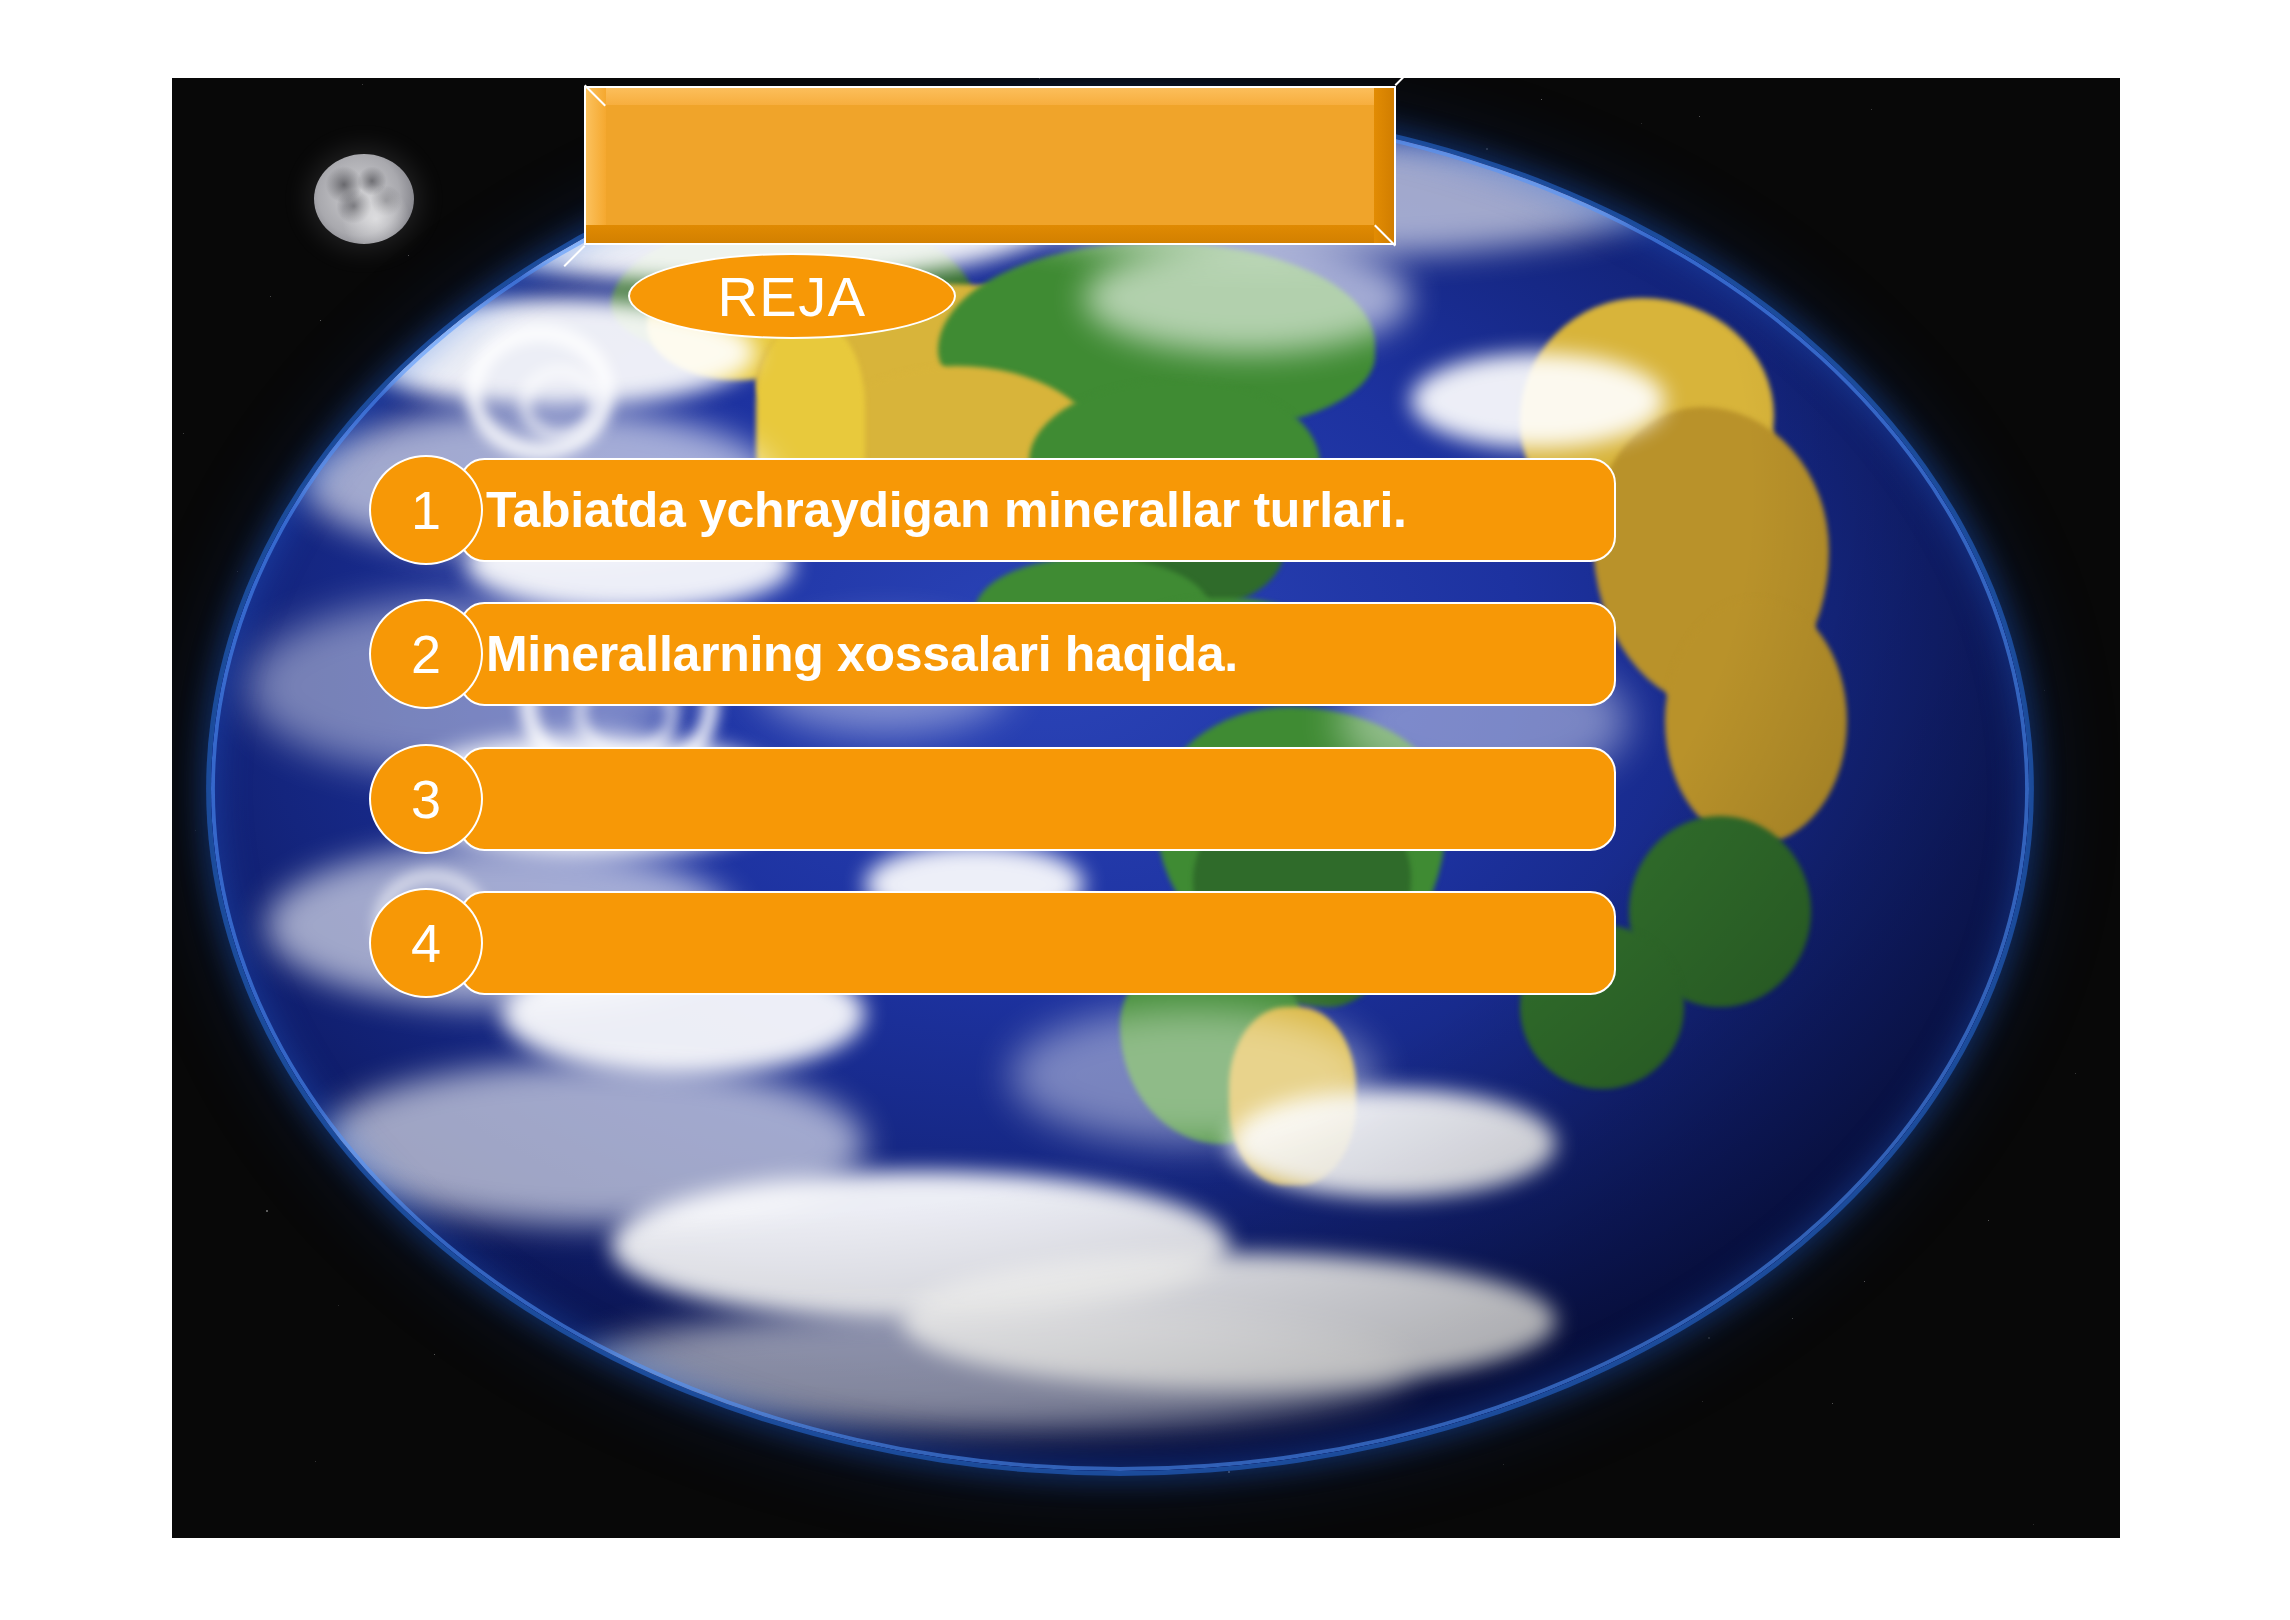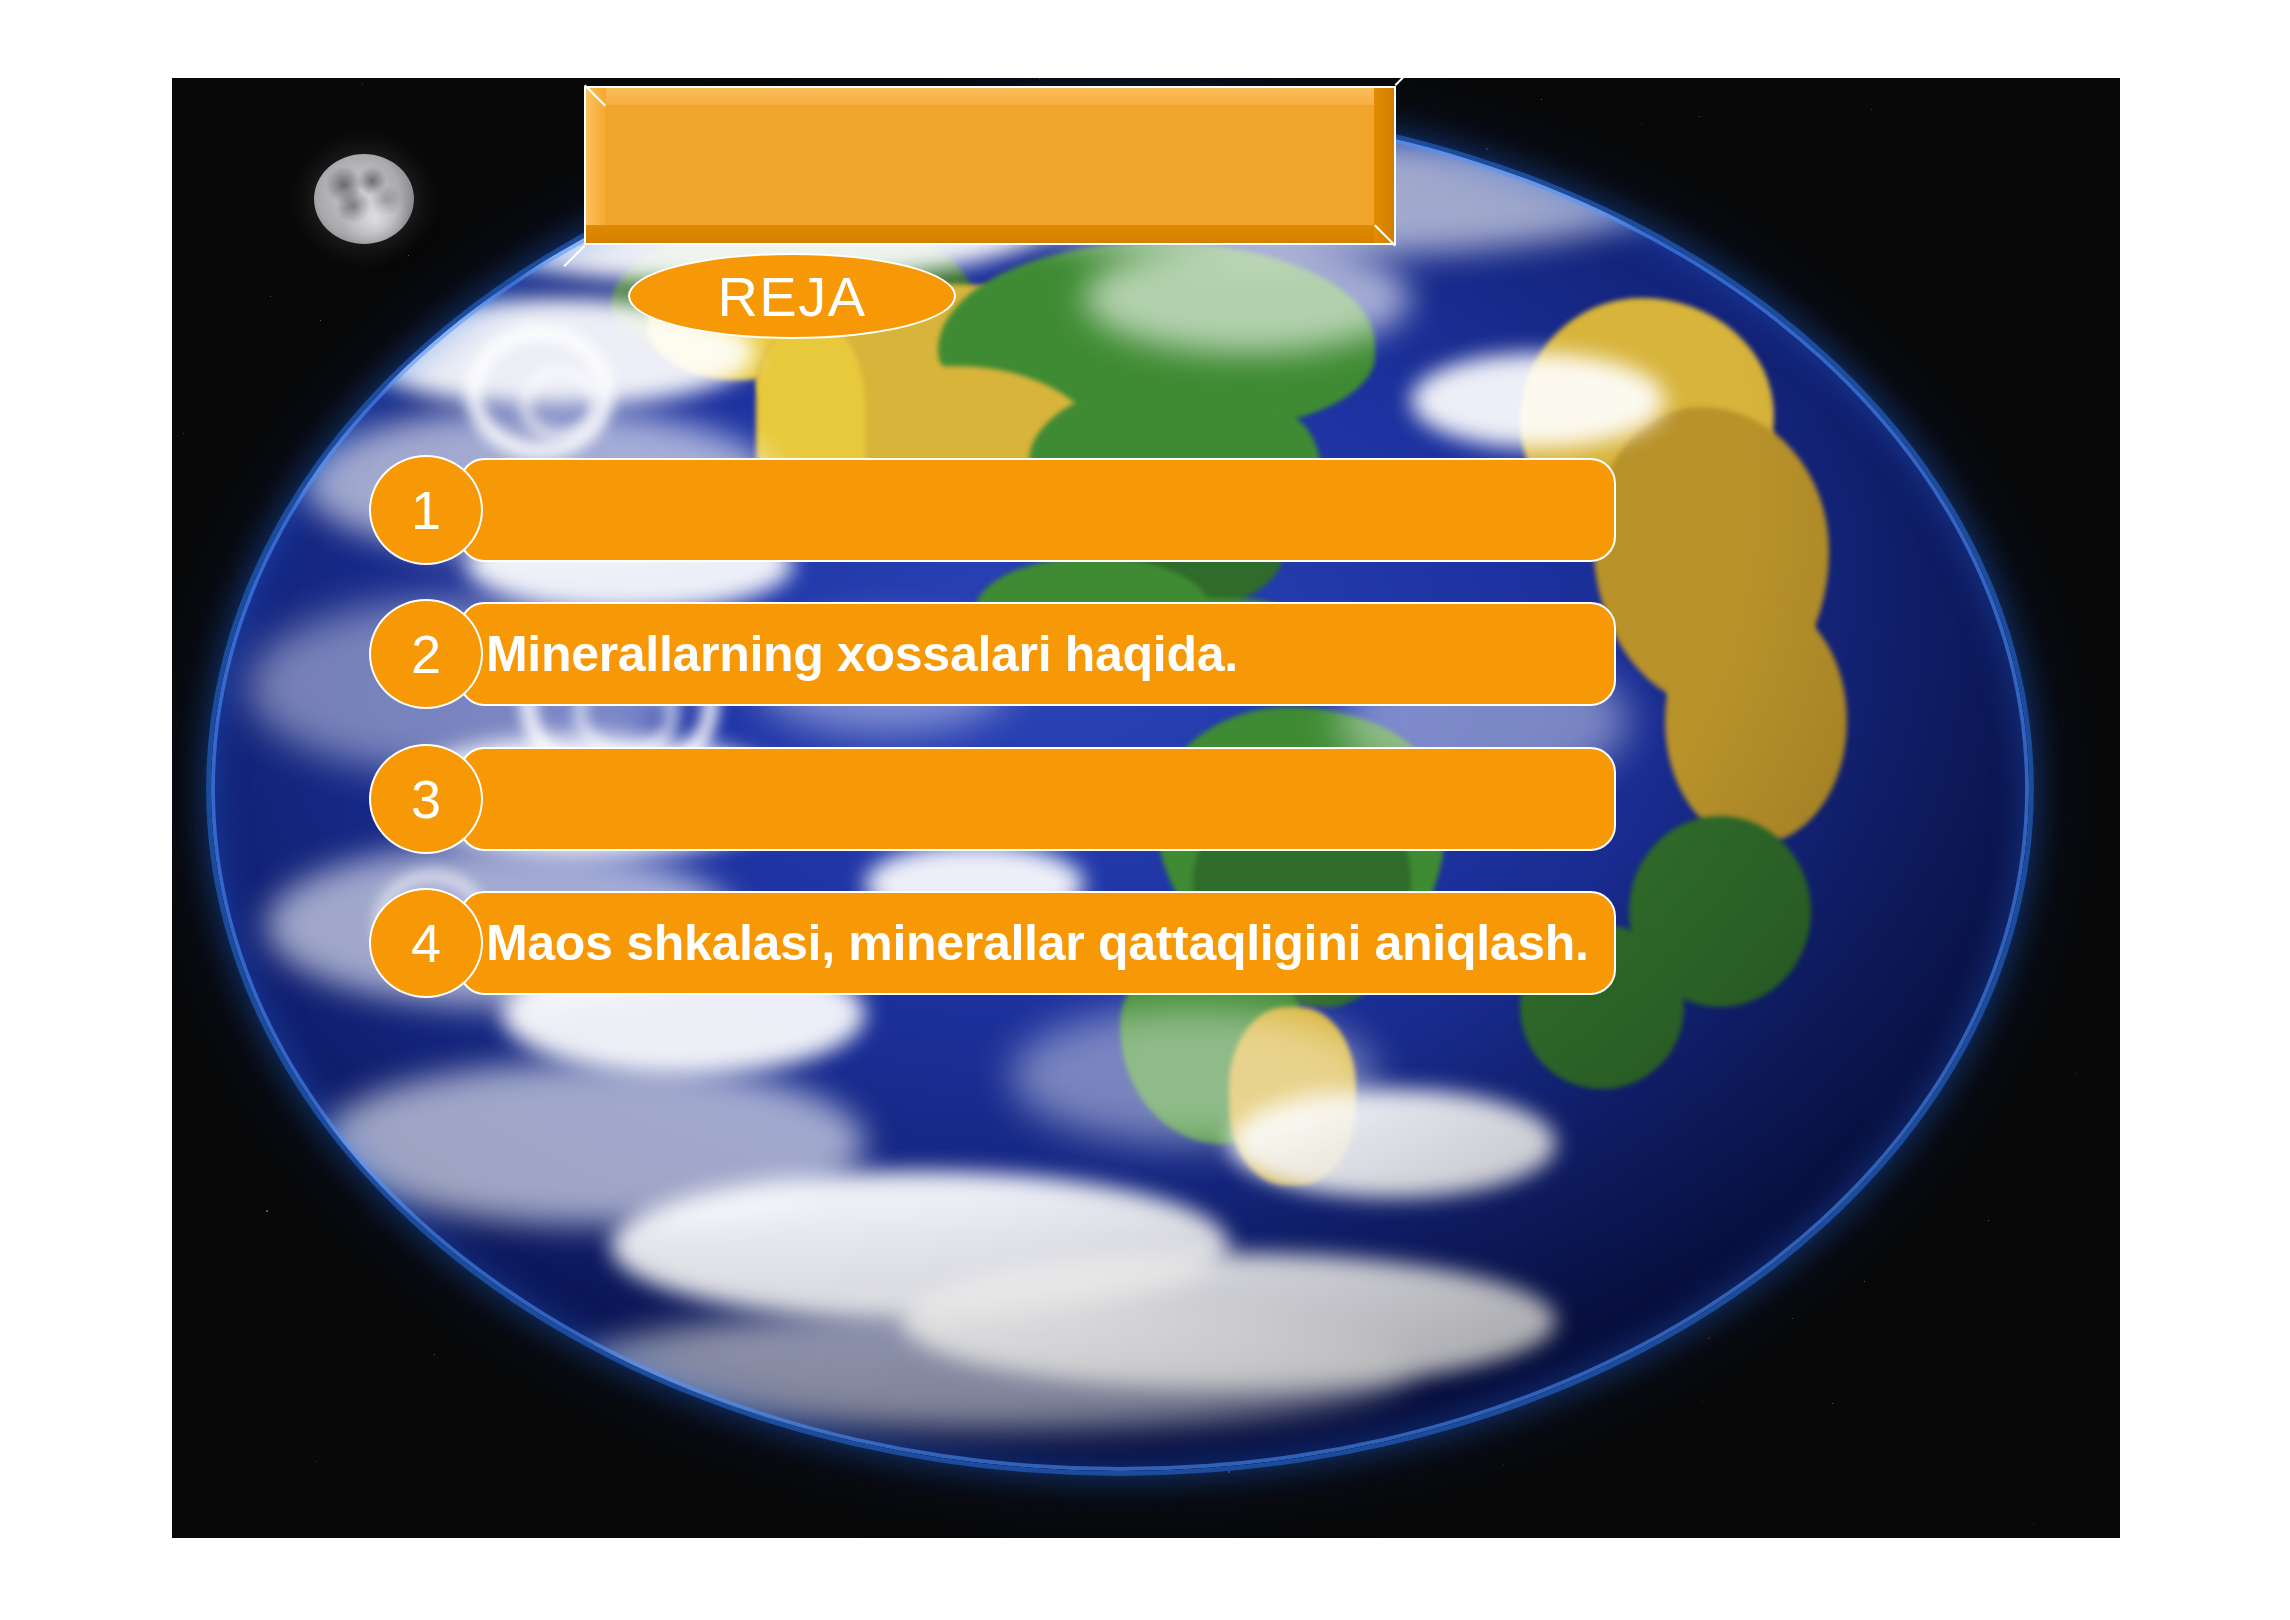--- a/index.html
+++ b/index.html
@@ -441,20 +441,21 @@
 
   <div id="reja">
     <span>REJA</span>
   </div>
 
   <div class="agenda-row" style="top:377px; width:100%;">
     <div class="agenda-bar"></div>
     <div class="agenda-badge">
       <span>1</span>
     </div>
+    <div class="agenda-label">Tabiatda ychraydigan minerallar turlari.</div>
   </div>
 
   <div class="agenda-row" style="top:521px; width:100%;">
     <div class="agenda-bar"></div>
     <div class="agenda-badge">
       <span>2</span>
     </div>
     <div class="agenda-label">Minerallarning xossalari haqida.</div>
   </div>
 
@@ -463,17 +464,16 @@
     <div class="agenda-badge">
       <span>3</span>
     </div>
   </div>
 
   <div class="agenda-row" style="top:810px; width:100%;">
     <div class="agenda-bar"></div>
     <div class="agenda-badge">
       <span>4</span>
     </div>
-    <div class="agenda-label">Maos shkalasi, minerallar qattaqligini aniqlash.</div>
   </div>
 
 </div>
 
 
 </body></html>

